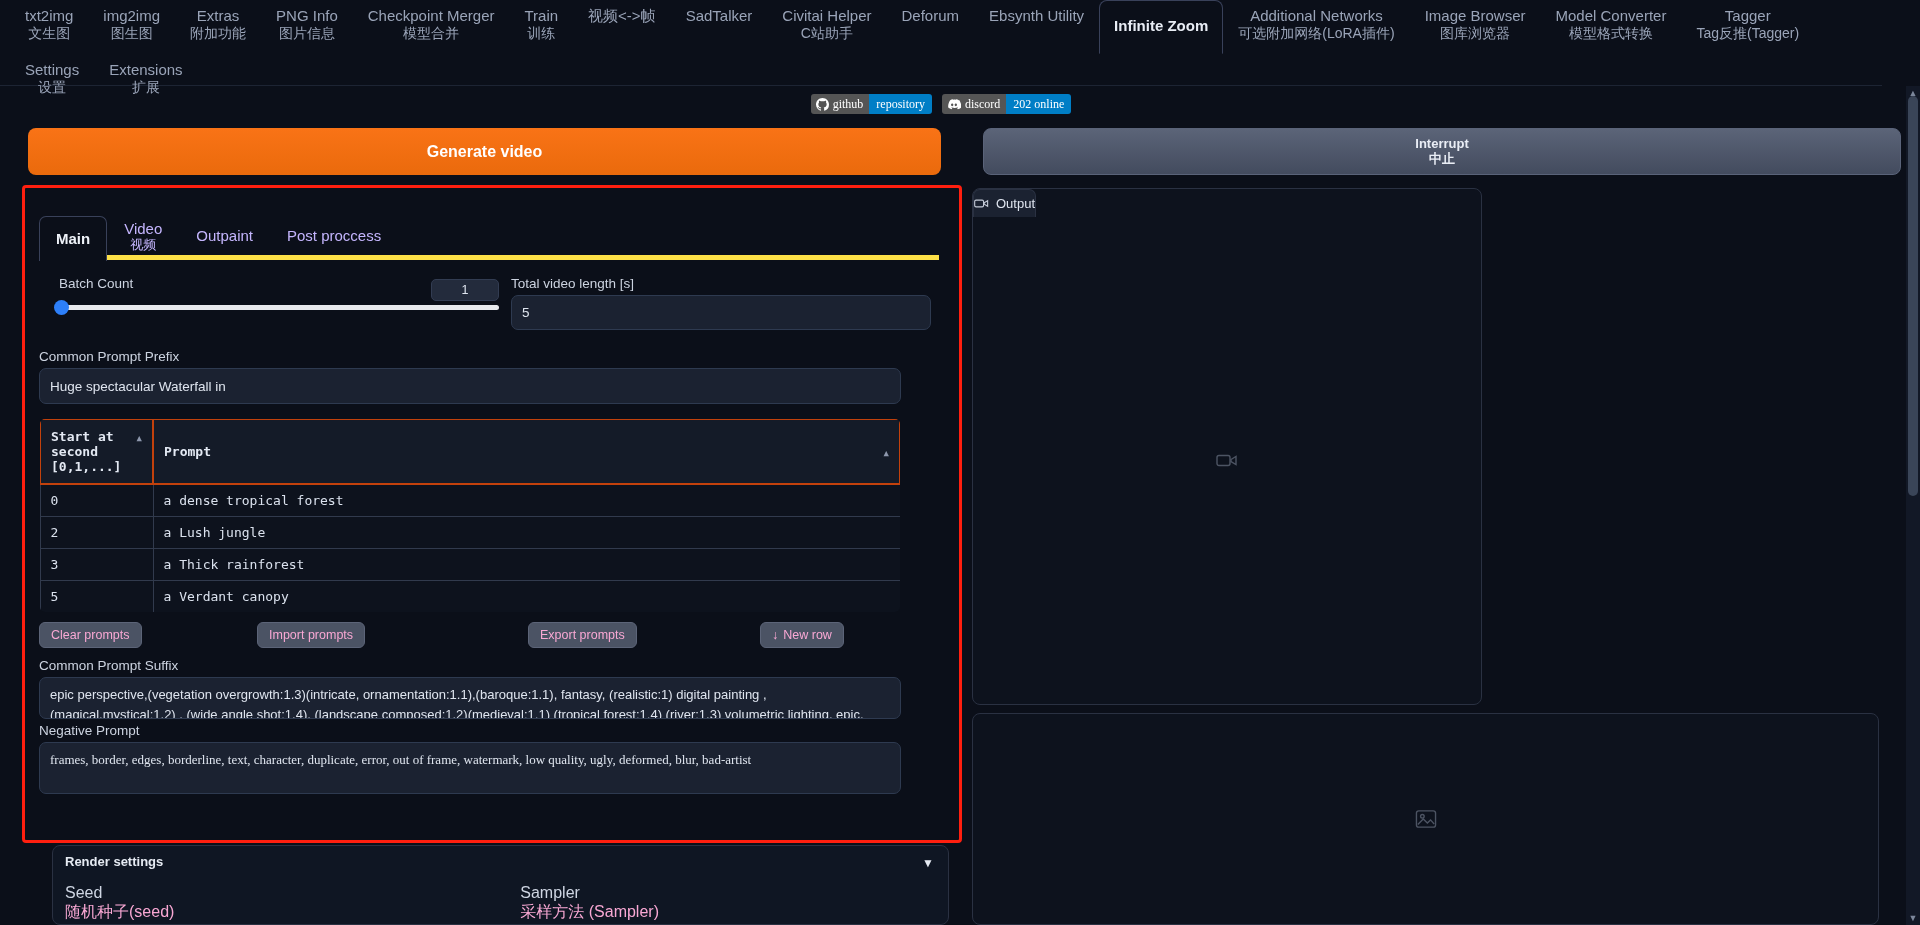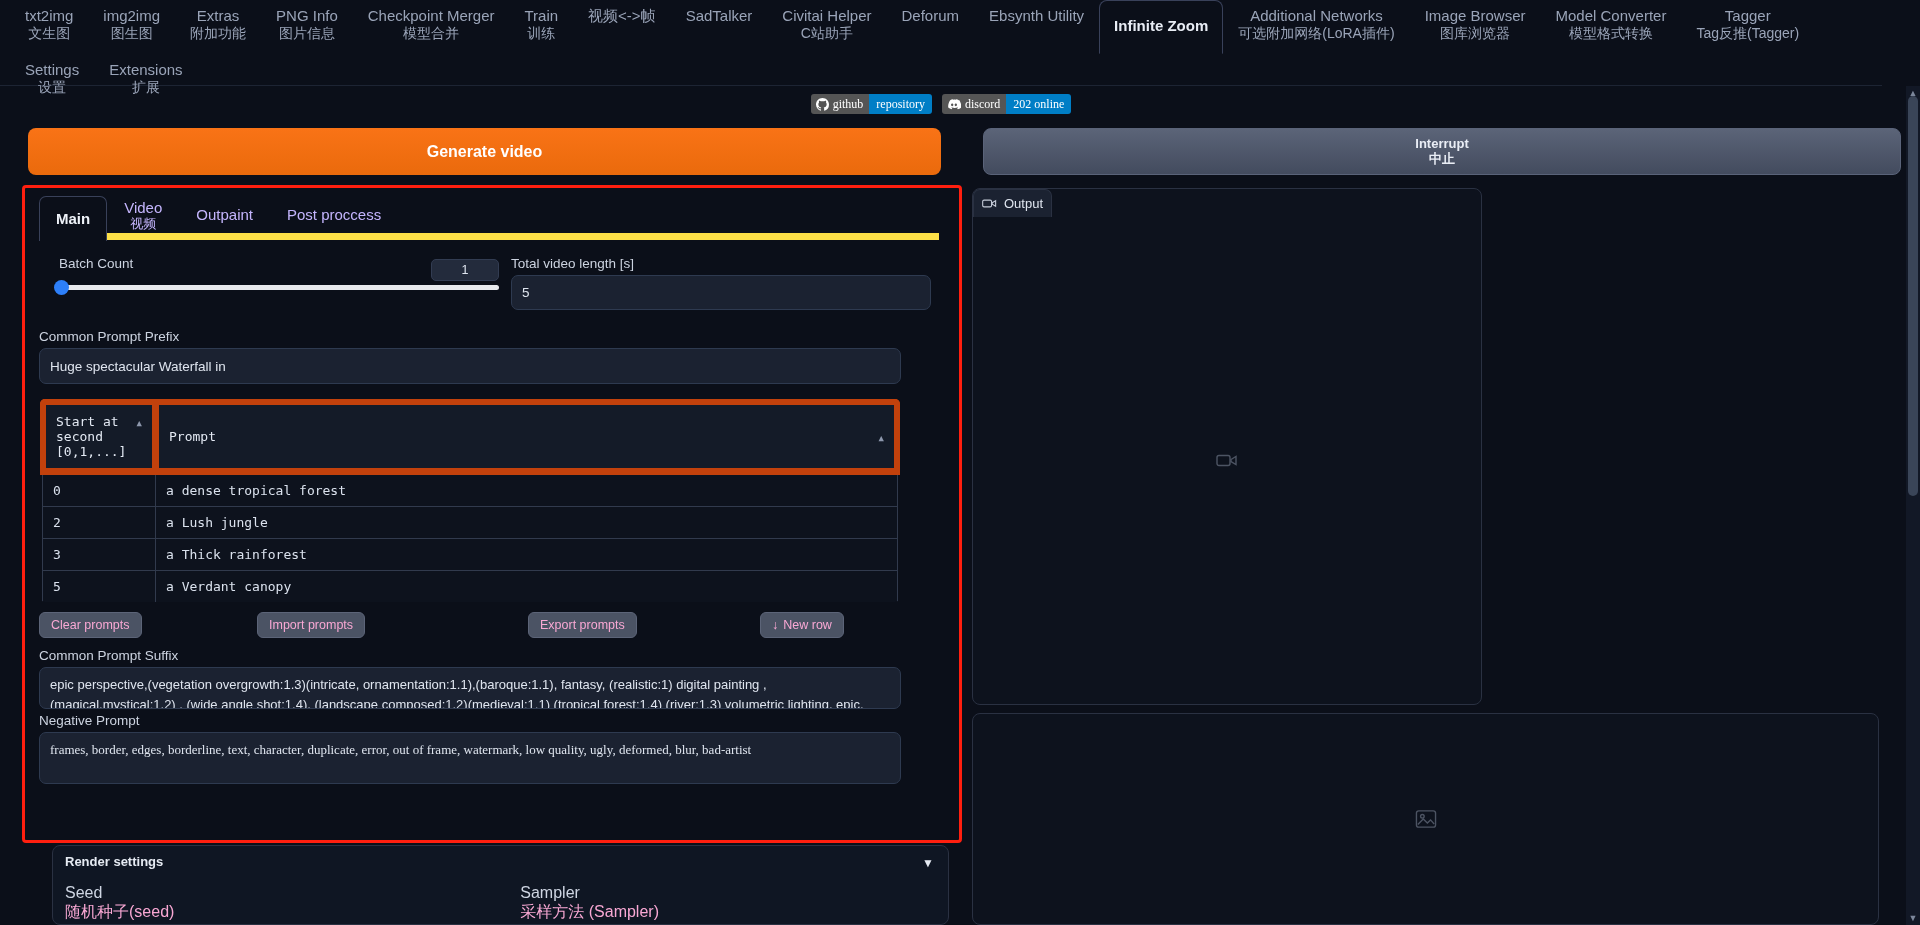--- a/index.html
+++ b/index.html
@@ -80,21 +80,21 @@
   #interrupt-button .cn { font-weight: bold; }
 
   
   #left-col {
     position: absolute; left: 22px; top: 185px; width: 940px; height: 658px;
     border: 3px solid #ff1f0f; border-radius: 4px;
     background: #0b0f19;
   }
   #left-inner { position: absolute; left: 14px; top: 8px; width: 900px; }
 
-  .subtabs { display: flex; border-bottom: 7px solid #fde047; height: 44px; }
+  .subtabs { display: flex; border-bottom: 5px solid #fde047; height: 44px; margin-top: 20px; }
   .subtab {
     padding: 4px 16px; font-size: 15px; color: #c4b5fd; cursor: pointer;
     text-align: center; line-height: 1.18; display: flex; flex-direction: column;
     justify-content: center; border: 1px solid transparent; border-bottom: none;
     border-radius: 7px 7px 0 0;
   }
   .subtab.selected {
     color: #eef2f8; font-weight: bold;
     border-color: #39415a; background: #0b0f19;
     margin-bottom: -1px; height: 45px;
@@ -120,22 +120,22 @@
     background: #232b3c; border: 1px solid #323c52; border-radius: 5px;
     font-size: 12.5px; color: #dfe5ef; display: flex; align-items: center;
     justify-content: center;
   }
 
   
   table.prompts { width: 862px; border-collapse: collapse;
                   border: 1px solid #313a4d; border-radius: 6px; overflow: hidden;
                   font-family: "DejaVu Sans Mono", monospace; }
   table.prompts th {
-    background: #141b28; color: #e3e9f3; font-size: 13px; font-weight: normal;
-    text-align: left; padding: 9px 10px; border: 7px solid #c2410c;
+    background: #141b28; color: #e3e9f3; font-size: 13px; font-weight: bold;
+    text-align: left; padding: 9px 10px; border: 2px solid #c2410c;
     vertical-align: middle;
   }
   table.prompts th.c1 { width: 113px; }
   table.prompts td {
     background: #0d121d; color: #dbe2ee; font-size: 13px;
     padding: 8px 10px; border: 1px solid #313a4d;
   }
   .sortcaret { float: right; font-size: 9px; color: #8e98ad; margin-top: 4px; }
 
   .btnrow { display: flex; margin-top: 9px; width: 862px; position: relative; height: 26px; }
@@ -165,21 +165,21 @@
   .rs-label .cn { color: #f9a8d4; }
 
   
   #output-panel {
     position: absolute; left: 972px; top: 188px; width: 510px; height: 517px;
     border: 1px solid #2a3142; border-radius: 8px; background: #0d121d;
   }
   #output-tab {
     position: absolute; left: 0; top: 0; height: 28px;
     background: #1b2231; border: 1px solid #2a3142; border-bottom: none;
-    border-radius: 7px 7px 0 0; padding: 0 8px;
+    border-radius: 7px 7px 0 0; padding: 0 0;
     display: flex; align-items: center; gap: 7px;
     font-size: 13px; color: #dfe5ef;
   }
   #output-body { position: absolute; left: 0; top: 28px; right: 0; bottom: 0;
                  display: flex; align-items: center; justify-content: center; }
 
   #gallery-panel {
     position: absolute; left: 972px; top: 713px; width: 907px; height: 212px;
     border: 1px solid #2a3142; border-radius: 8px; background: #0d121d;
     display: flex; align-items: center; justify-content: center;

